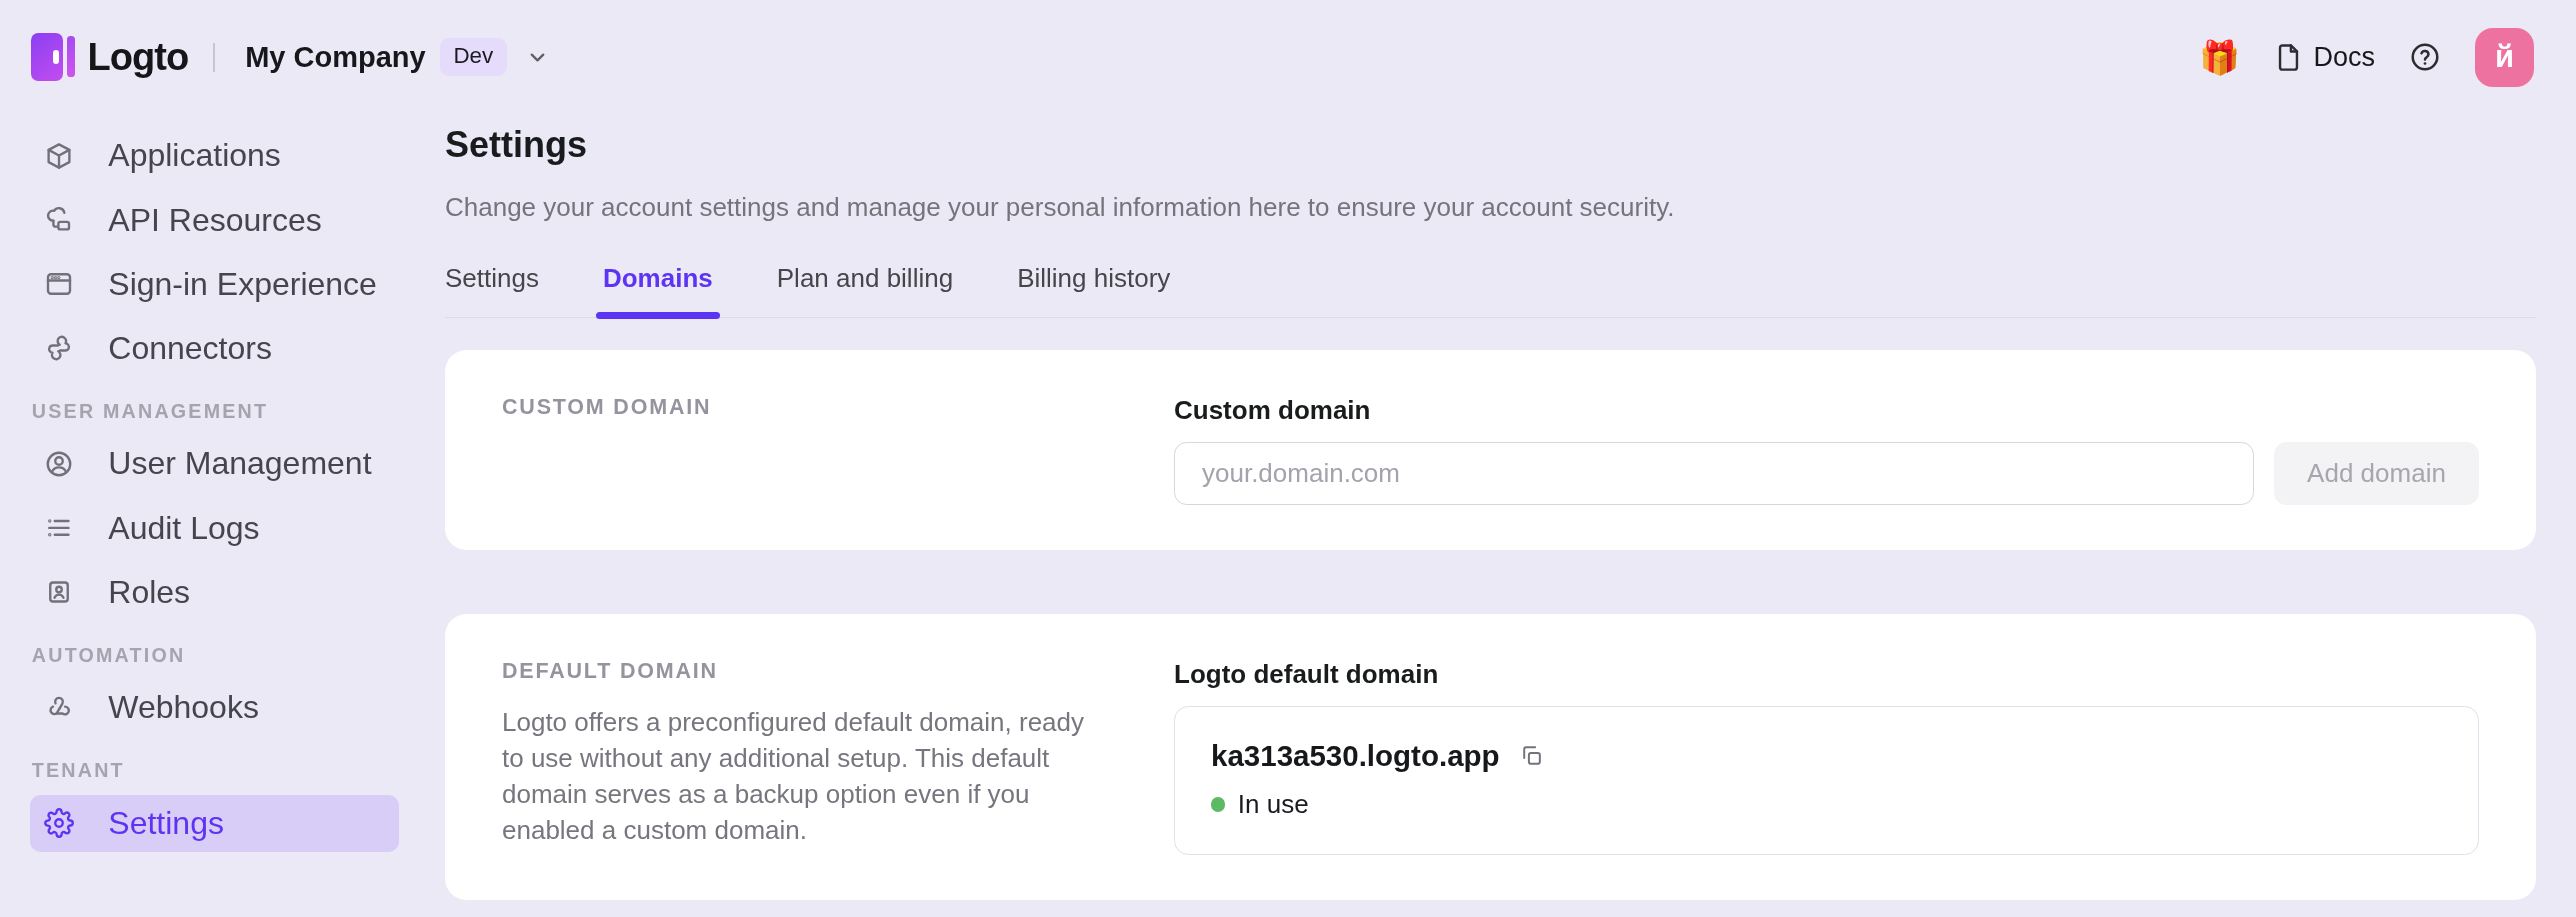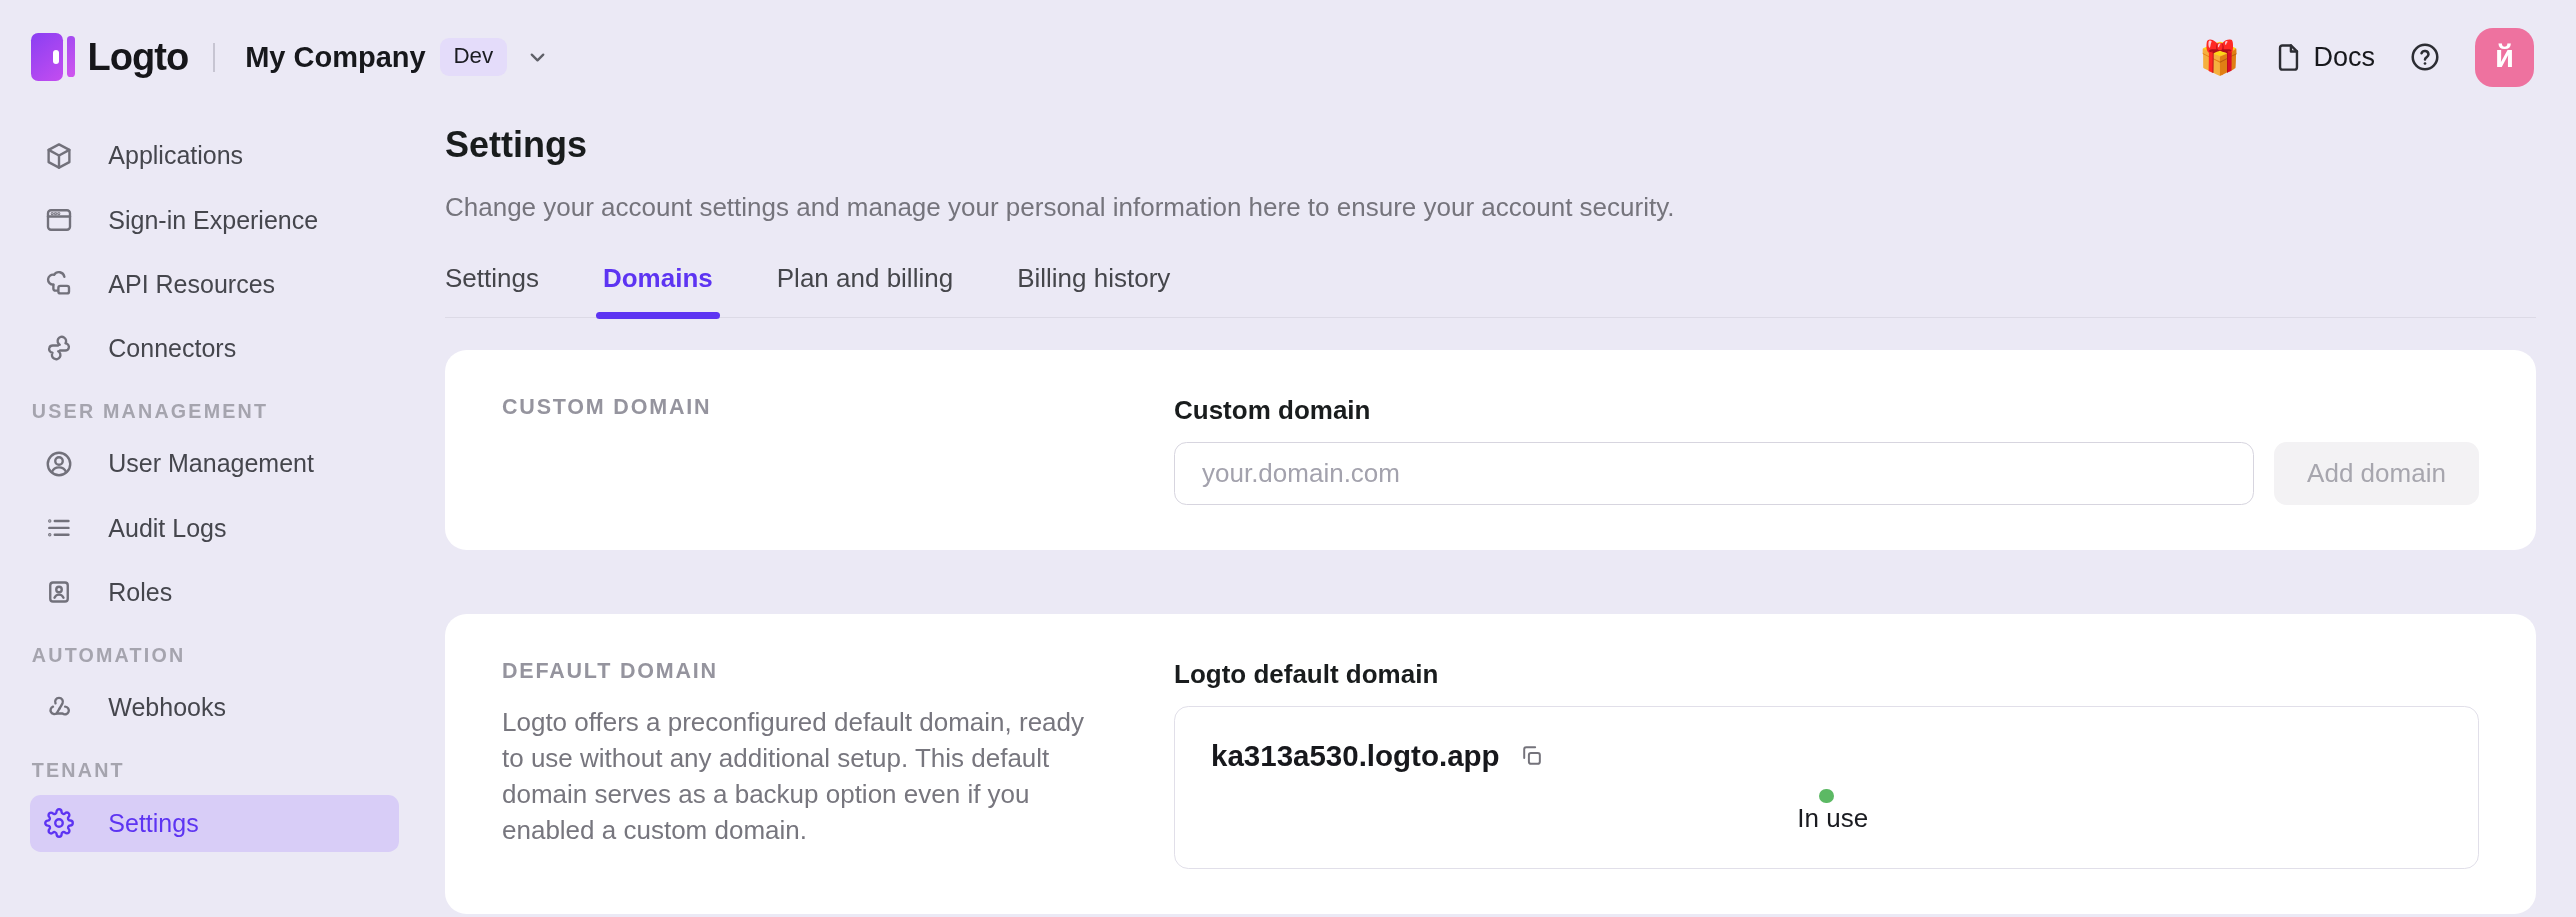--- a/index.html
+++ b/index.html
@@ -51,21 +51,21 @@
   }
   
   .layout { display:flex; align-items:flex-start; }
   .sidebar { width:445px; flex:0 0 auto; padding:13.4px 0 0 30px; }
   .nav-item {
     width:369px; height:57px; margin-bottom:7.2px; border-radius:10.7px;
     display:flex; align-items:center; padding:0 0 0 14.3px; cursor:pointer;
   }
   .nav-item .nav-icon { width:30px; height:30px; color:#72717b; flex:0 0 auto; display:flex; }
   .nav-icon svg { width:30px; height:30px; }
-  .nav-label { margin-left:34px; font-size:25px; color:#45464d; white-space:nowrap; }
+  .nav-label { margin-left:34px; font-size:32px; color:#45464d; white-space:nowrap; }
   .nav-item.selected { background:#d8cdf7; }
   .nav-item.selected .nav-icon { color:#5d34f2; }
   .nav-item.selected .nav-label { color:#5d34f2; font-weight:500; }
   .nav-section-header {
     margin:23px 0 12.5px 1.8px; font-size:19.7px; font-weight:700;
     letter-spacing:2.2px; color:#a5a4ae; white-space:nowrap;
   }
   
   .content { width:2091px; padding-top:7.2px; }
   .page-title { font-size:36px; font-weight:700; color:#191c1d; line-height:43px; margin-top:1.8px; }
@@ -100,21 +100,21 @@
     background:#f3f2f4; color:#a7a6ae; font-size:26px; font-weight:500;
     font-family:inherit; cursor:not-allowed;
   }
   .domain-box {
     margin-top:16px; border:1.8px solid #e1dfe9; border-radius:14.3px;
     background:#ffffff; padding:32px 36px 34px;
   }
   .domain-row { display:flex; align-items:center; }
   .domain-text { font-size:29.5px; font-weight:700; color:#17181c; }
   .copy-button { margin-left:19.7px; color:#74737b; display:flex; cursor:pointer; }
-  .status-row { display:flex; align-items:center; margin-top:16px;flex-direction:column; }
+  .status-row { display:flex; align-items:center; margin-top:16px; }
   .status-dot { width:14.3px; height:14.3px; border-radius:50%; background:#5cb964; flex:0 0 auto; }
   .status-label { margin-left:12.5px; font-size:26px; color:#1a1b20; }
 </style>
 </head>
 <body>
 
 <header class="topbar">
   <div class="brand-group">
     <div class="logo-mark">
       <div class="logo-door"></div>
@@ -165,39 +165,39 @@
             <path d="M3.7 7.1 12 11.6 20.3 7.1"></path>
             <path d="M12 11.6 V21.3"></path>
           </svg>
       </span>
       <span class="nav-label">Applications</span>
     </div>
 
     <div class="nav-item">
       <span class="nav-icon">
         <svg viewBox="0 0 24 24" fill="none" stroke="currentColor" stroke-width="1.9" stroke-linecap="round" stroke-linejoin="round">
+            <path d="M7.5 12.5a4 4 0 1 1 .6-7.9 4.5 4.5 0 0 1 8.2 1.6"></path>
+            <path d="M7.5 12.5v3.2a1.6 1.6 0 0 0 1.6 1.6h1.6"></path>
+            <rect x="11.5" y="13.5" width="8.5" height="6" rx="1.6"></rect>
+          </svg>
+      </span>
+      <span class="nav-label">API Resources</span>
+    </div>
+
+    <div class="nav-item">
+      <span class="nav-icon">
+        <svg viewBox="0 0 24 24" fill="none" stroke="currentColor" stroke-width="1.9" stroke-linecap="round" stroke-linejoin="round">
             <rect x="3.2" y="4.2" width="17.6" height="15.6" rx="2.4"></rect>
             <path d="M3.2 9.2h17.6"></path>
             <circle cx="6.6" cy="6.8" r="0.35" fill="currentColor"></circle>
             <circle cx="9.2" cy="6.8" r="0.35" fill="currentColor"></circle>
             <circle cx="11.8" cy="6.8" r="0.35" fill="currentColor"></circle>
           </svg>
       </span>
       <span class="nav-label">Sign-in Experience</span>
-    </div>
-
-    <div class="nav-item">
-      <span class="nav-icon">
-        <svg viewBox="0 0 24 24" fill="none" stroke="currentColor" stroke-width="1.9" stroke-linecap="round" stroke-linejoin="round">
-            <path d="M7.5 12.5a4 4 0 1 1 .6-7.9 4.5 4.5 0 0 1 8.2 1.6"></path>
-            <path d="M7.5 12.5v3.2a1.6 1.6 0 0 0 1.6 1.6h1.6"></path>
-            <rect x="11.5" y="13.5" width="8.5" height="6" rx="1.6"></rect>
-          </svg>
-      </span>
-      <span class="nav-label">API Resources</span>
     </div>
 
     <div class="nav-item">
       <span class="nav-icon">
         <svg viewBox="0 0 24 24" fill="none" stroke="currentColor" stroke-width="1.9" stroke-linecap="round" stroke-linejoin="round">
             <path d="M12.6 9.4a3.4 3.4 0 1 1 4.6-1.2 3 3 0 0 1 2.6 3.8c-.3 1.2-1.5 2-2.8 2h-4.2"></path>
             <path d="M11.4 14.6a3.4 3.4 0 1 1-4.6 1.2 3 3 0 0 1-2.6-3.8c.3-1.2 1.5-2 2.8-2h4.2"></path>
           </svg>
       </span>
       <span class="nav-label">Connectors</span>

